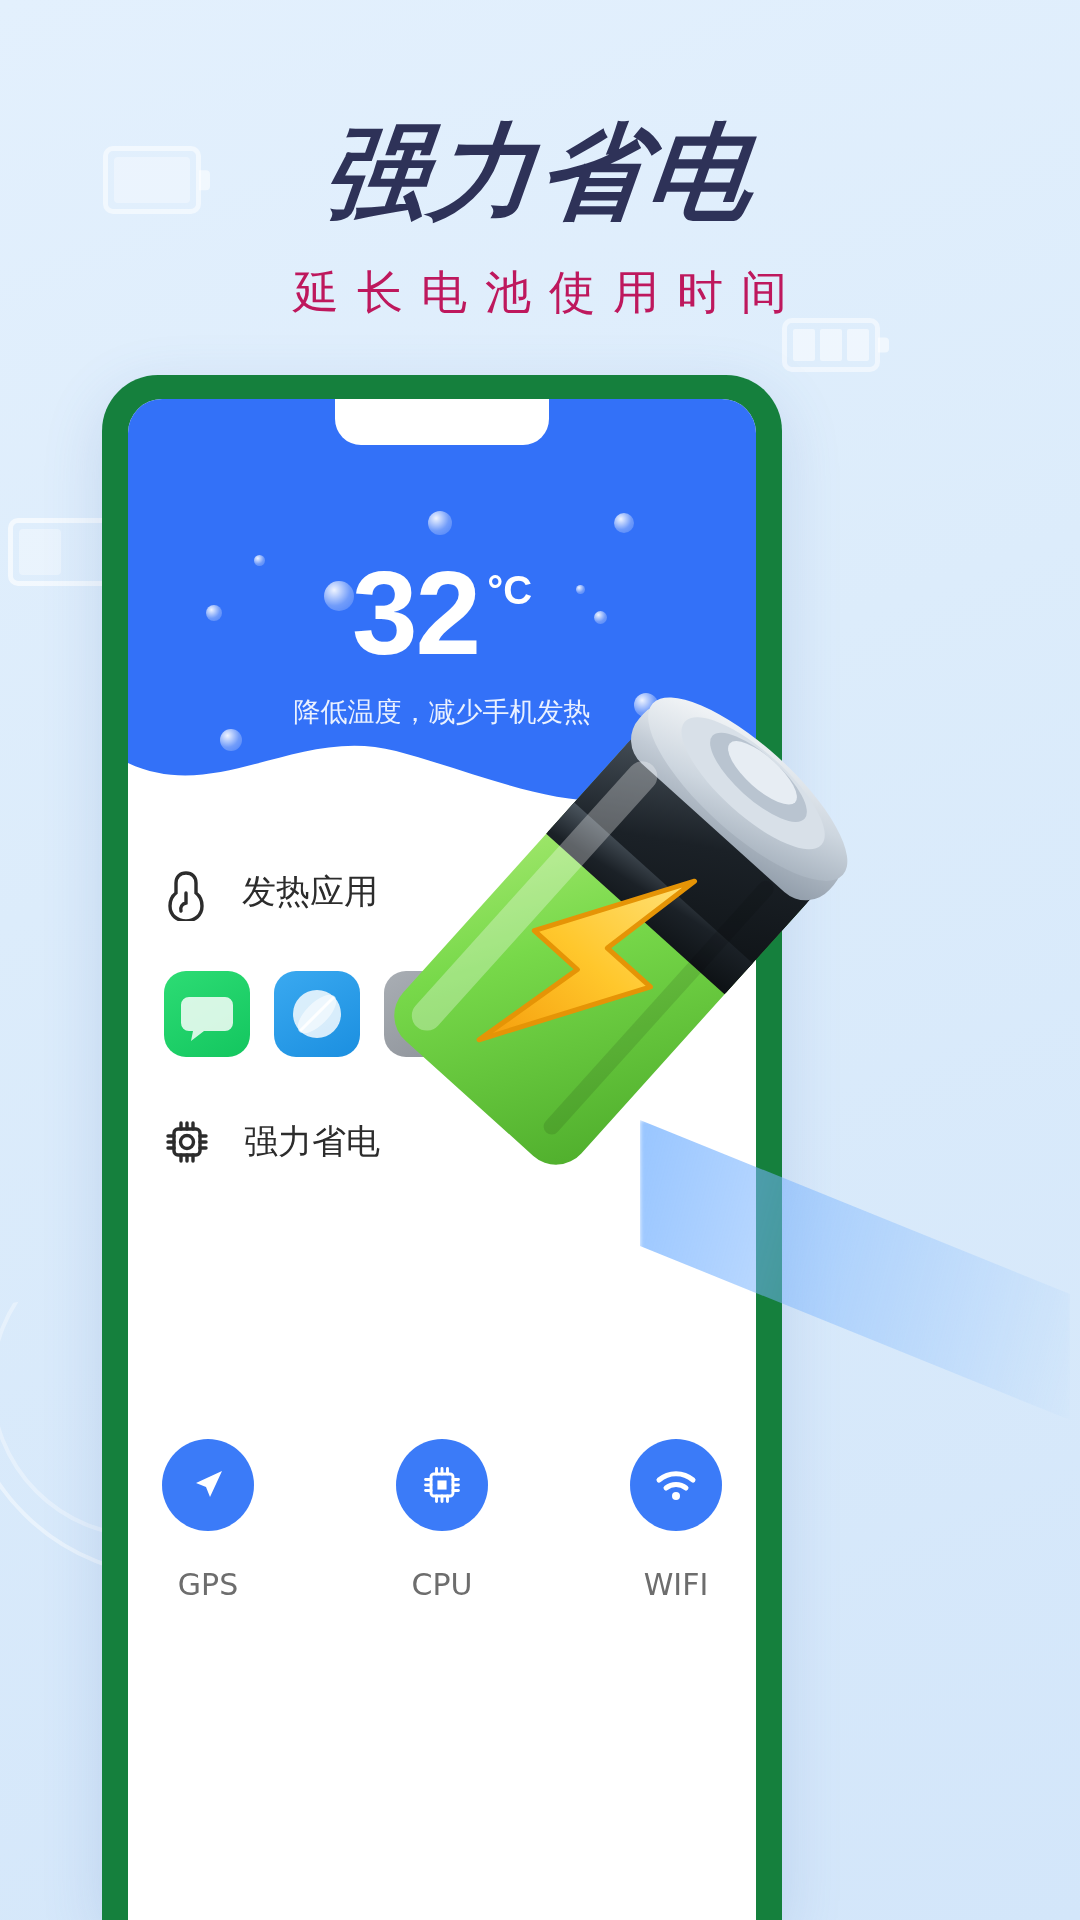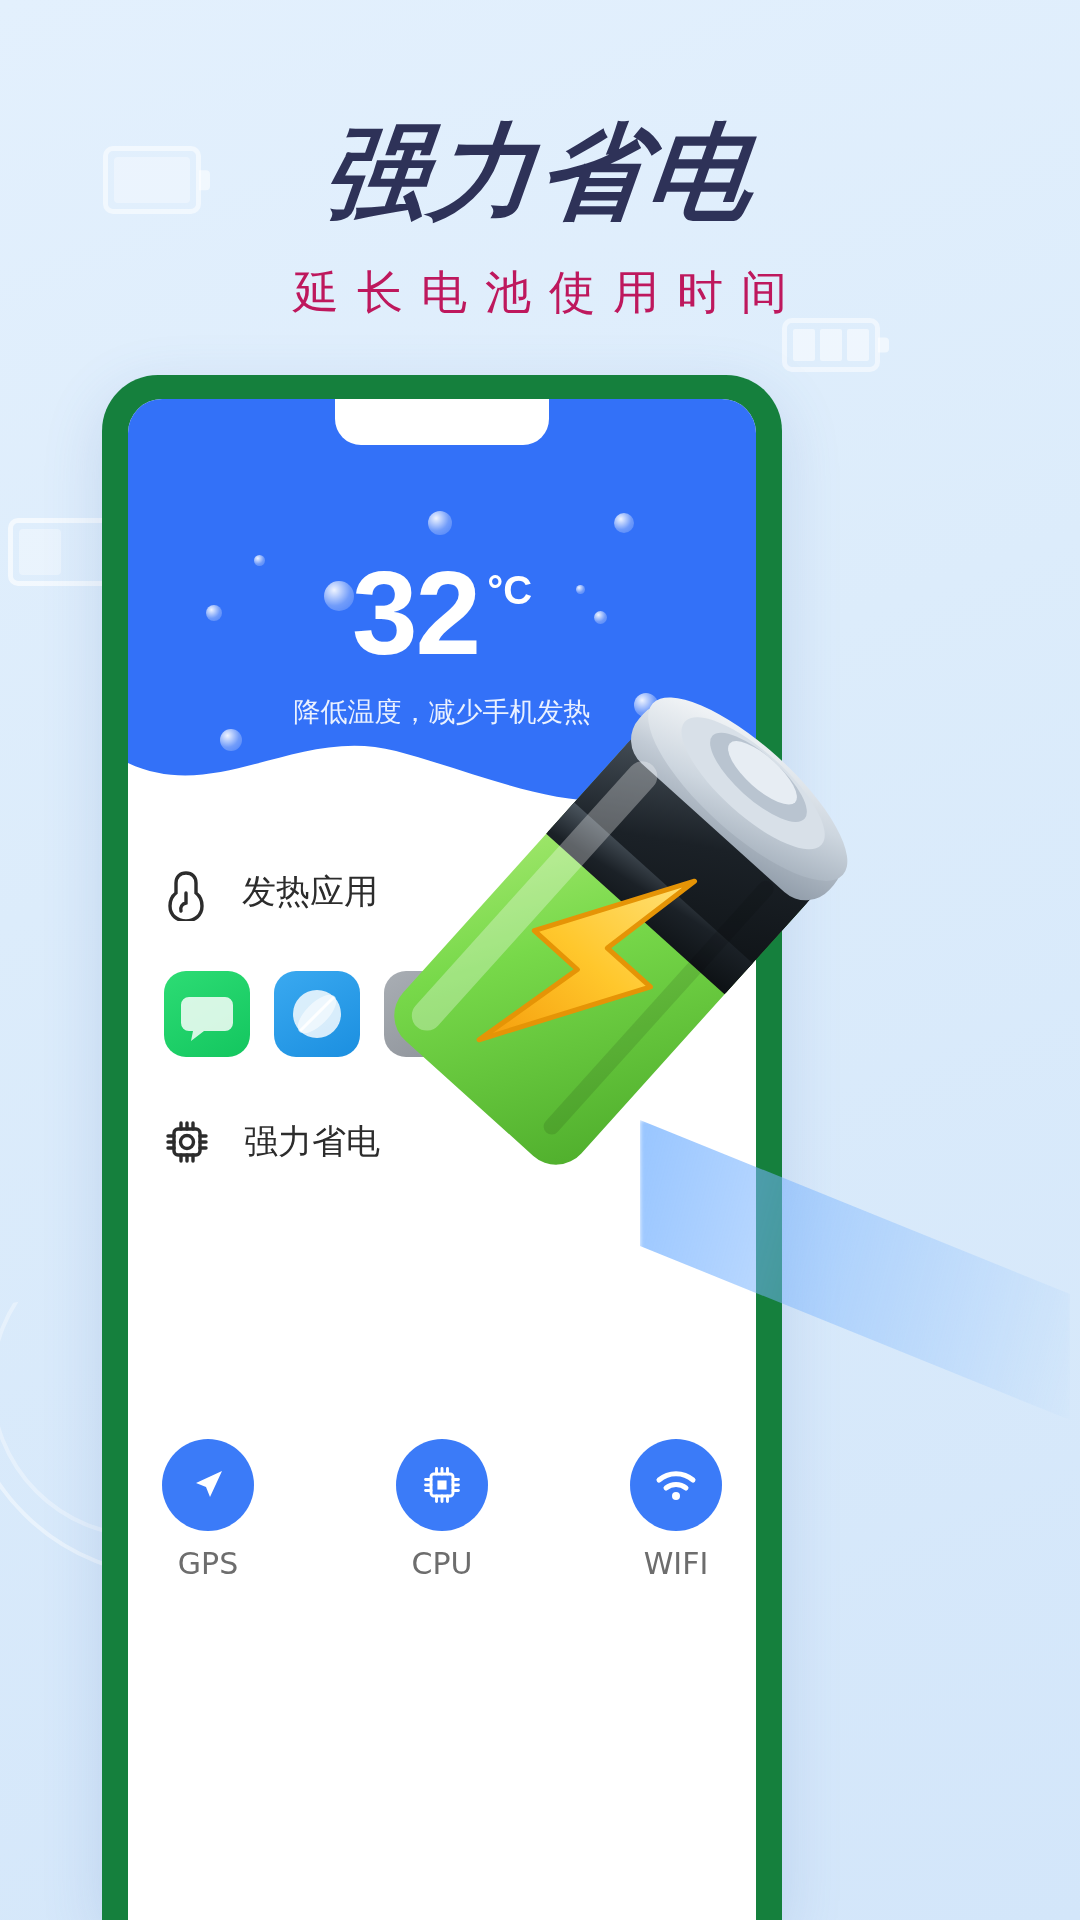--- a/index.html
+++ b/index.html
@@ -82,21 +82,21 @@
   .sec-title .label{font-size:34px;color:#2c2c2c;
         font-family:"DejaVu Sans","Liberation Sans",sans-serif;}
 
   .apps{position:absolute;left:36px;top:572px;display:flex;gap:24px;}
   .app{width:86px;height:86px;border-radius:22px;position:relative;overflow:hidden;}
 
   .comps{position:absolute;left:20px;top:1040px;right:20px;display:flex;justify-content:space-between;}
   .comp{width:120px;text-align:center;}
   .comp .circ{width:92px;height:92px;border-radius:50%;margin:0 auto;
         display:flex;align-items:center;justify-content:center;}
-  .comp .clabel{margin-top:15px;font-size:30px;color:#6d6d6d;
+  .comp .clabel{margin-top:36px;font-size:30px;color:#6d6d6d;
         font-family:"DejaVu Sans","Liberation Sans",sans-serif;}
 
   
   .hero{position:absolute;left:360px;top:640px;width:540px;height:560px;
         pointer-events:none;}
   .beam{position:absolute;left:640px;top:1120px;width:430px;height:300px;
         background:linear-gradient(105deg,rgba(118,178,255,.75),rgba(170,214,255,.05));
         clip-path:polygon(0 0,100% 58%,100% 100%,0 42%);filter:blur(2px);}
 </style>
 </head>

